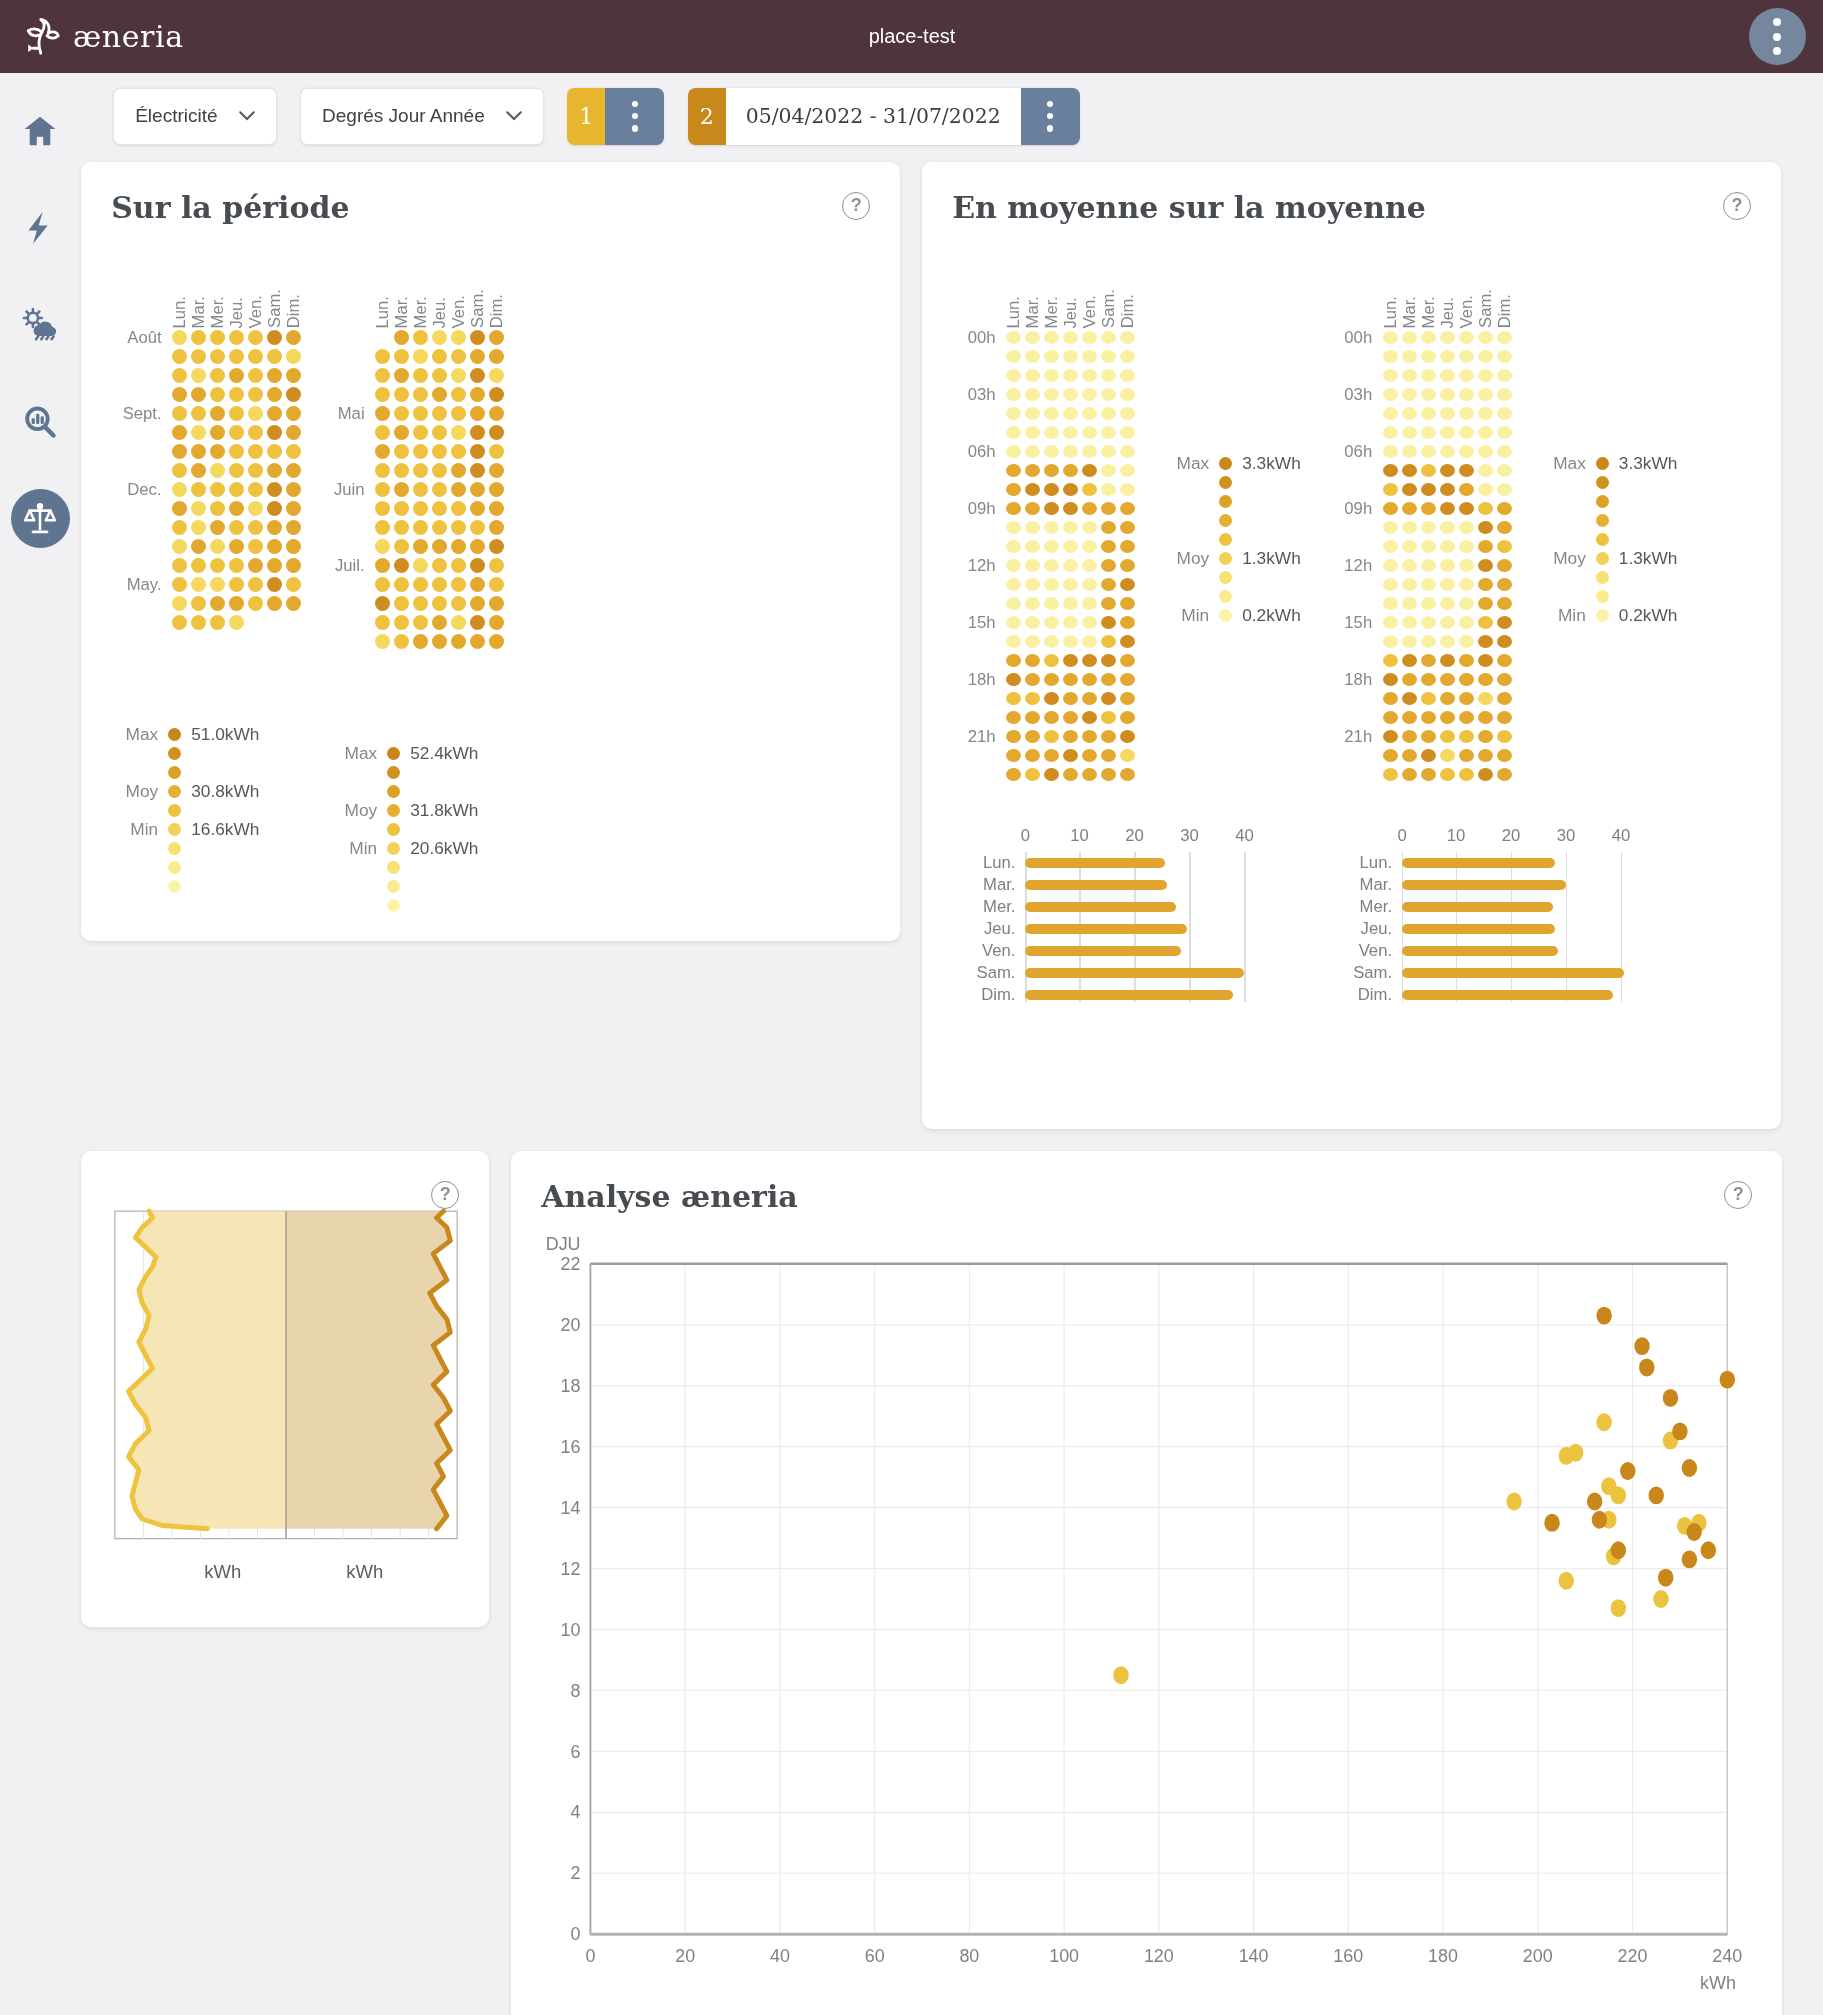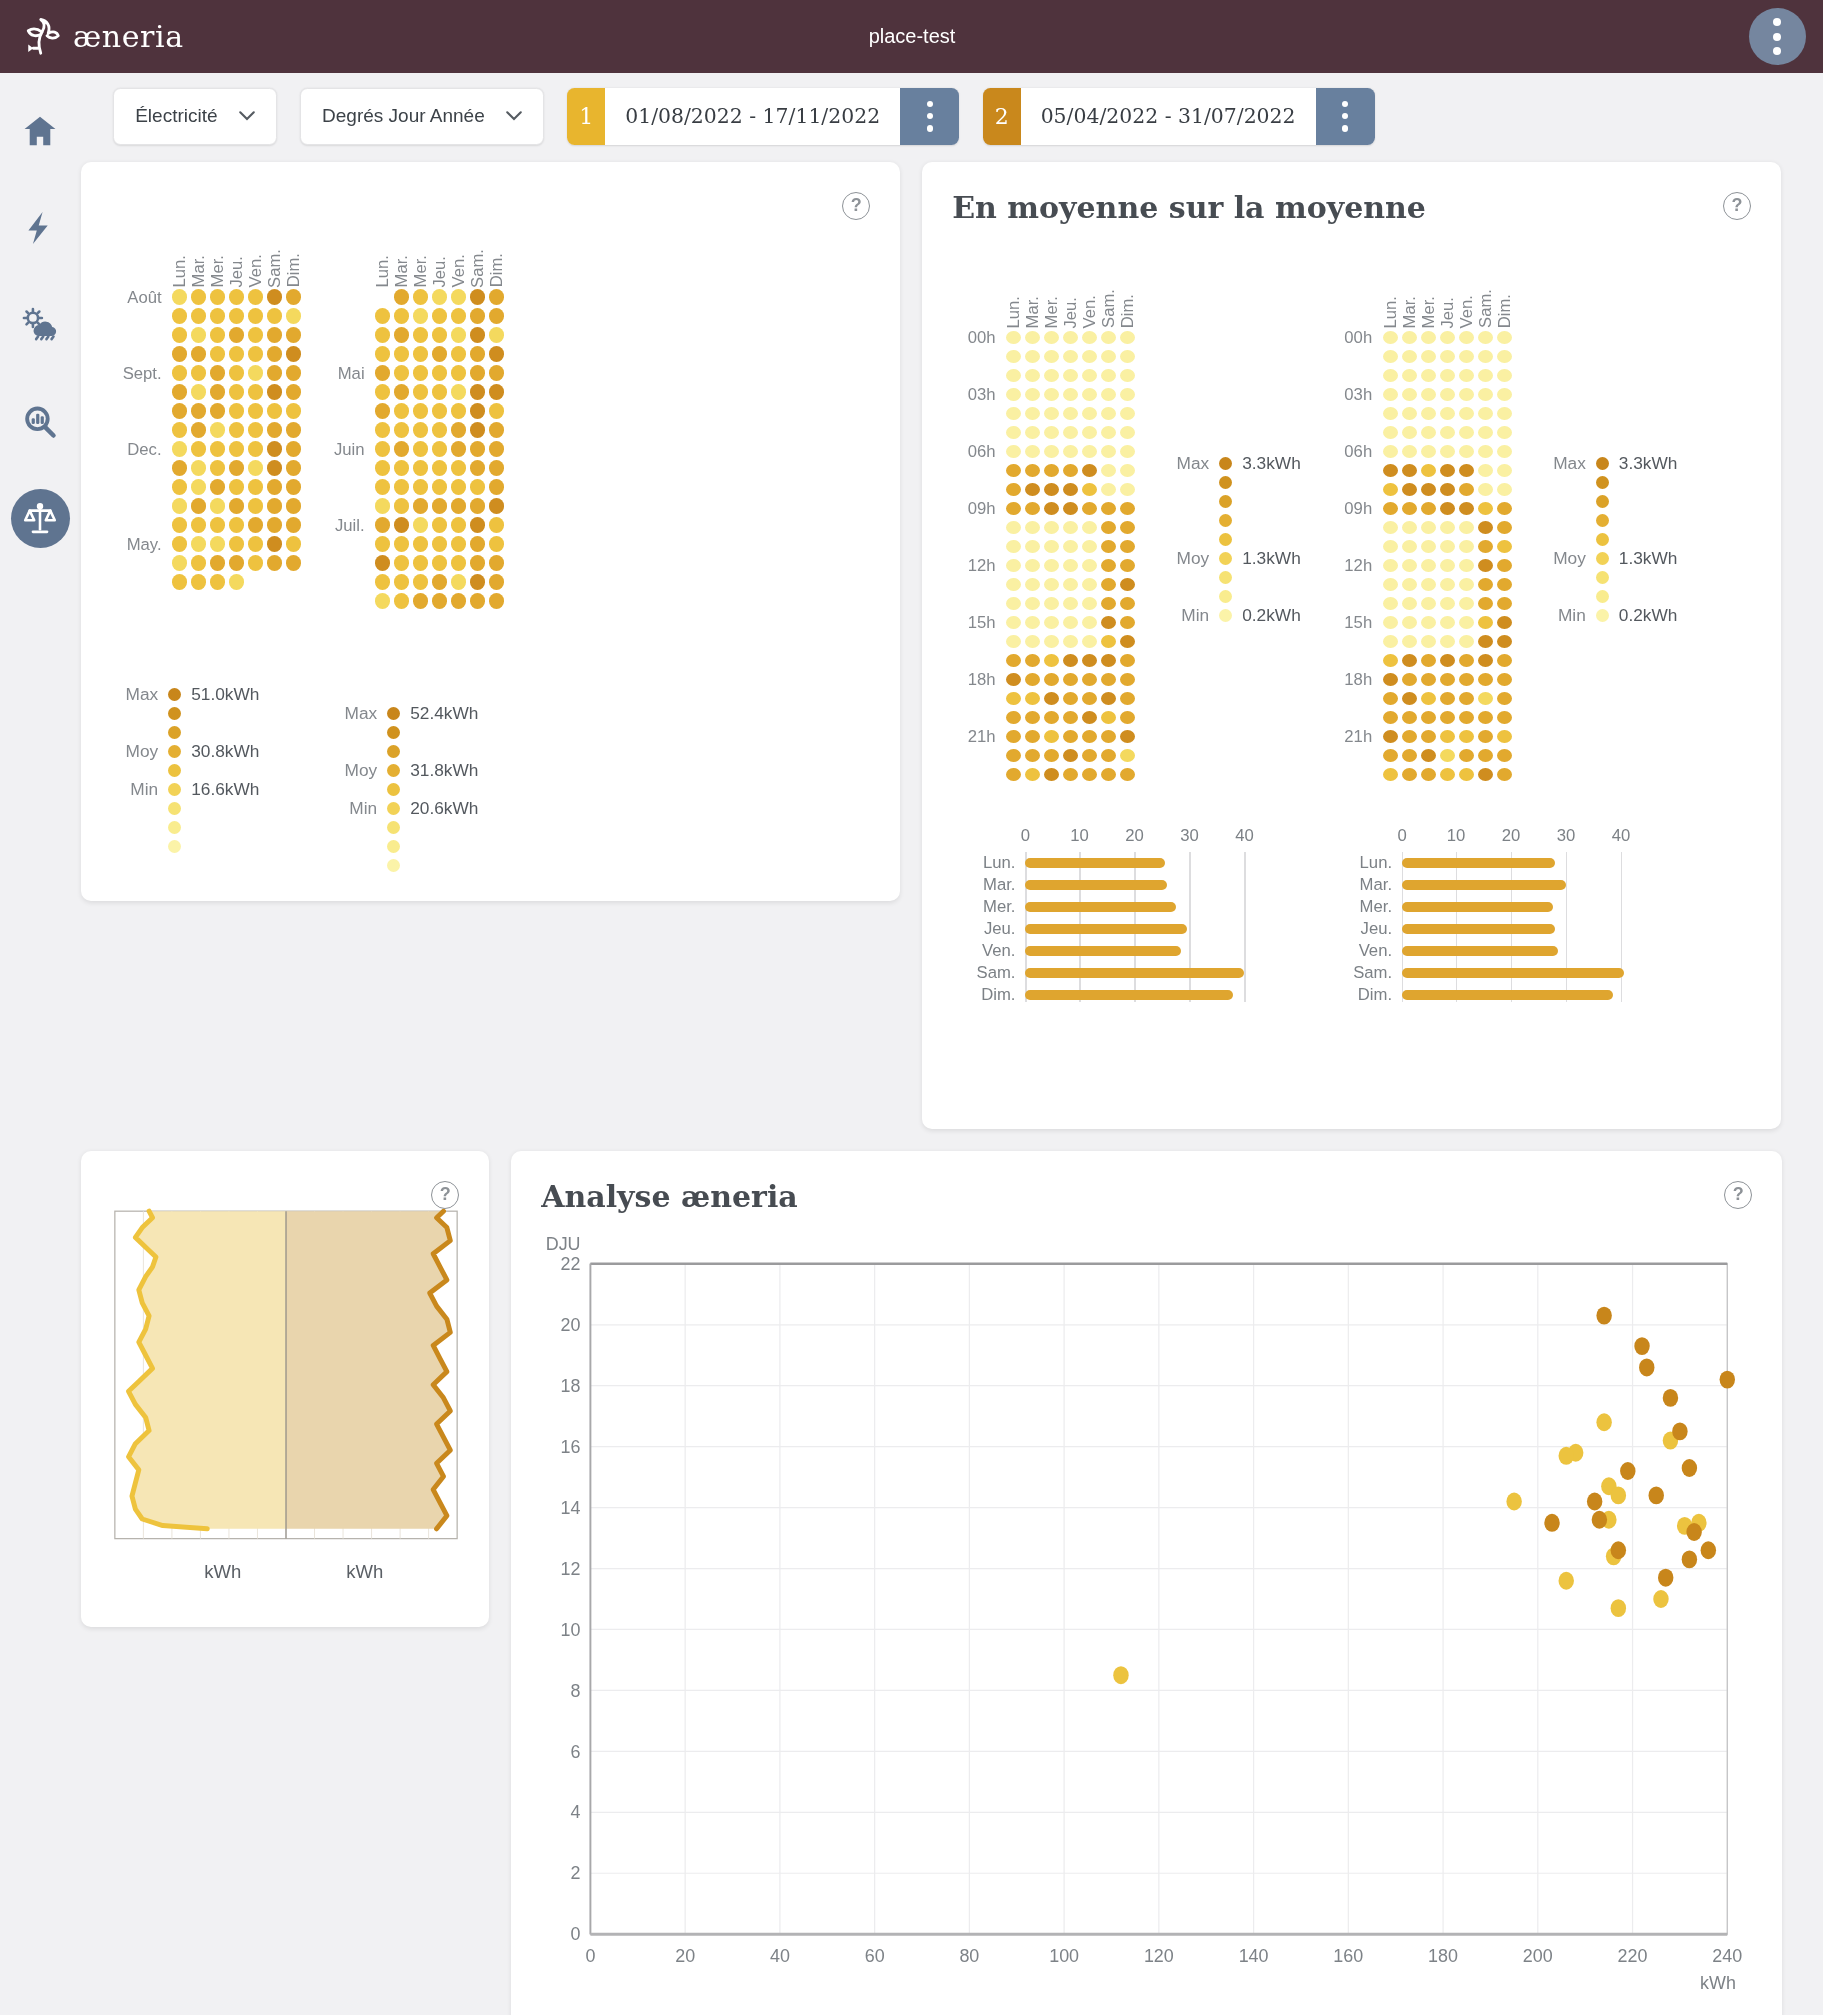--- a/index.html
+++ b/index.html
@@ -190,40 +190,40 @@
         </svg>
     </div>
     <div class="select">
       <span>Degrés Jour Année</span>
       <svg class="chev" viewBox="0 0 26 16" fill="none" stroke="#555b61" stroke-width="3.4" stroke-linecap="round">
           <path d="M2 2 L13 13 L24 2"></path>
         </svg>
     </div>
     <div class="daterange">
       <div class="dr-badge b1">1</div>
-      <div class="dr-text">01/08/2022 - 17/11/2022</div>
       <div class="dr-menu">
           <i></i>
           <i></i>
           <i></i>
         </div>
     </div>
     <div class="daterange">
       <div class="dr-badge b2">2</div>
       <div class="dr-text">05/04/2022 - 31/07/2022</div>
       <div class="dr-menu">
           <i></i>
           <i></i>
           <i></i>
         </div>
     </div>
   </div>
 
   <div class="row">
     <section class="card card-periode">
+      <h2 class="card-title">Sur la période</h2>
       <div class="help">?</div>
       <div class="hm-zone">
         <div id="cal1" class="hm-block">
             <div class="hm">
               <div class="hm-days" style="padding-left: 59px;">
                 <div class="hm-daycell">
                   <span>Lun.</span>
                 </div>
                 <div class="hm-daycell">
                   <span>Mar.</span>

